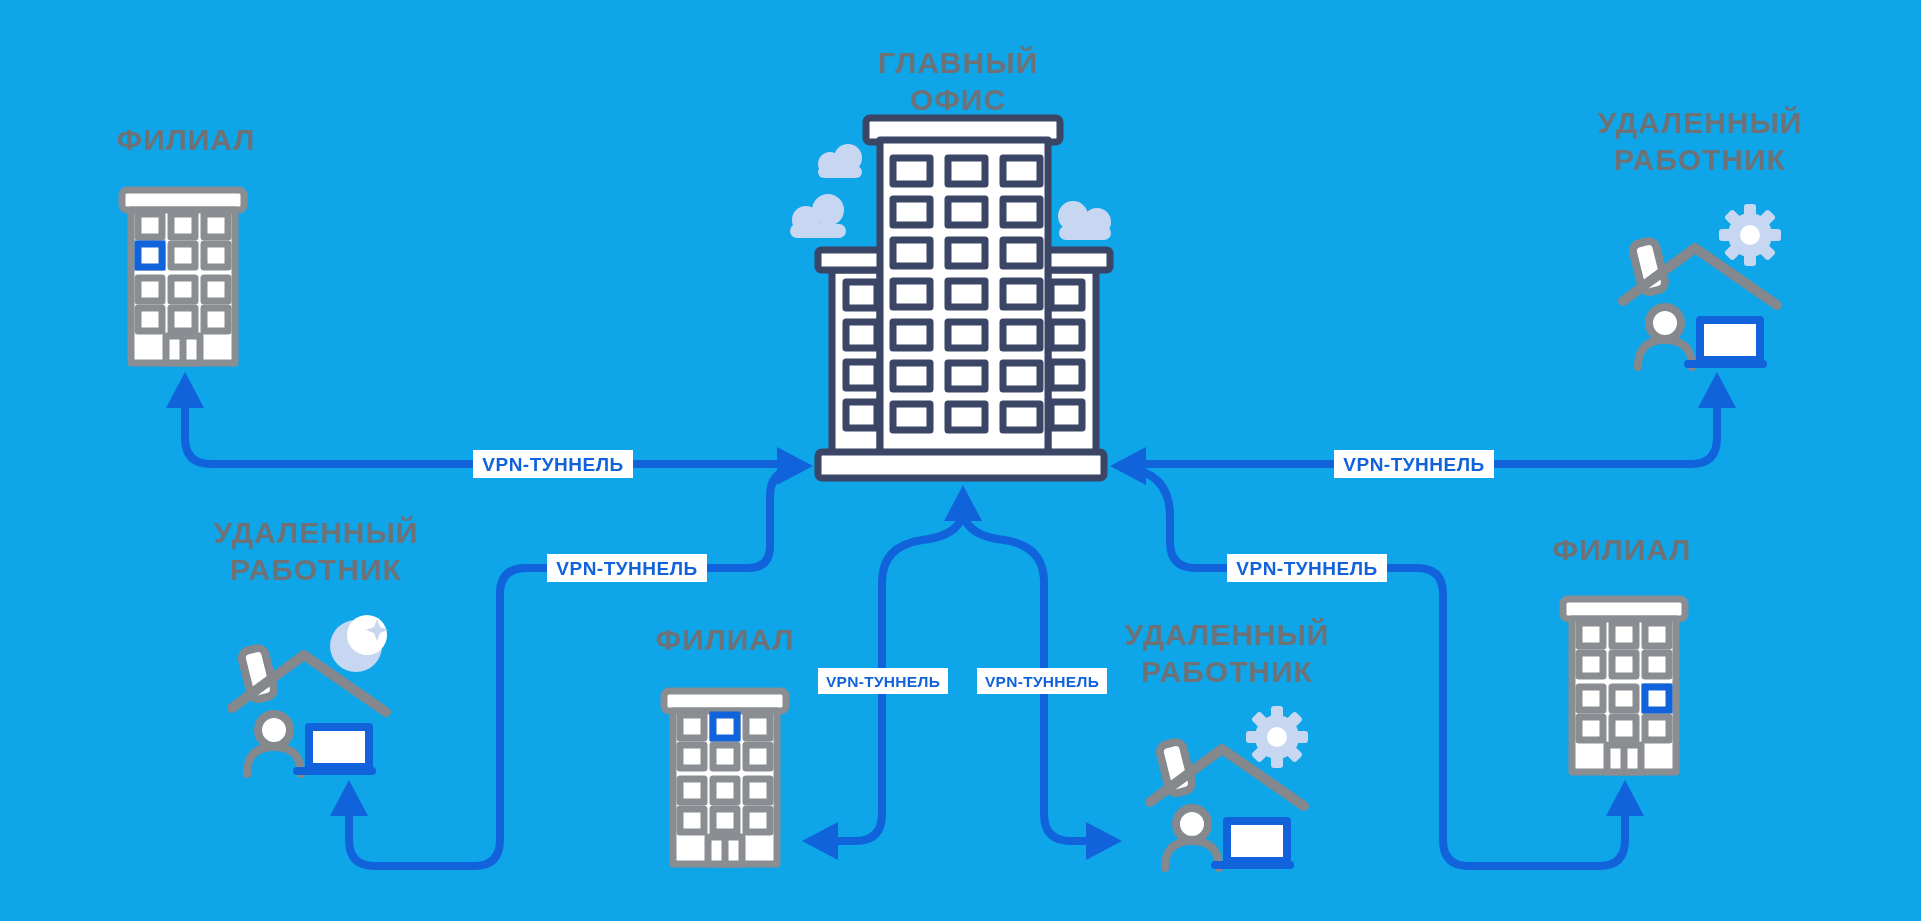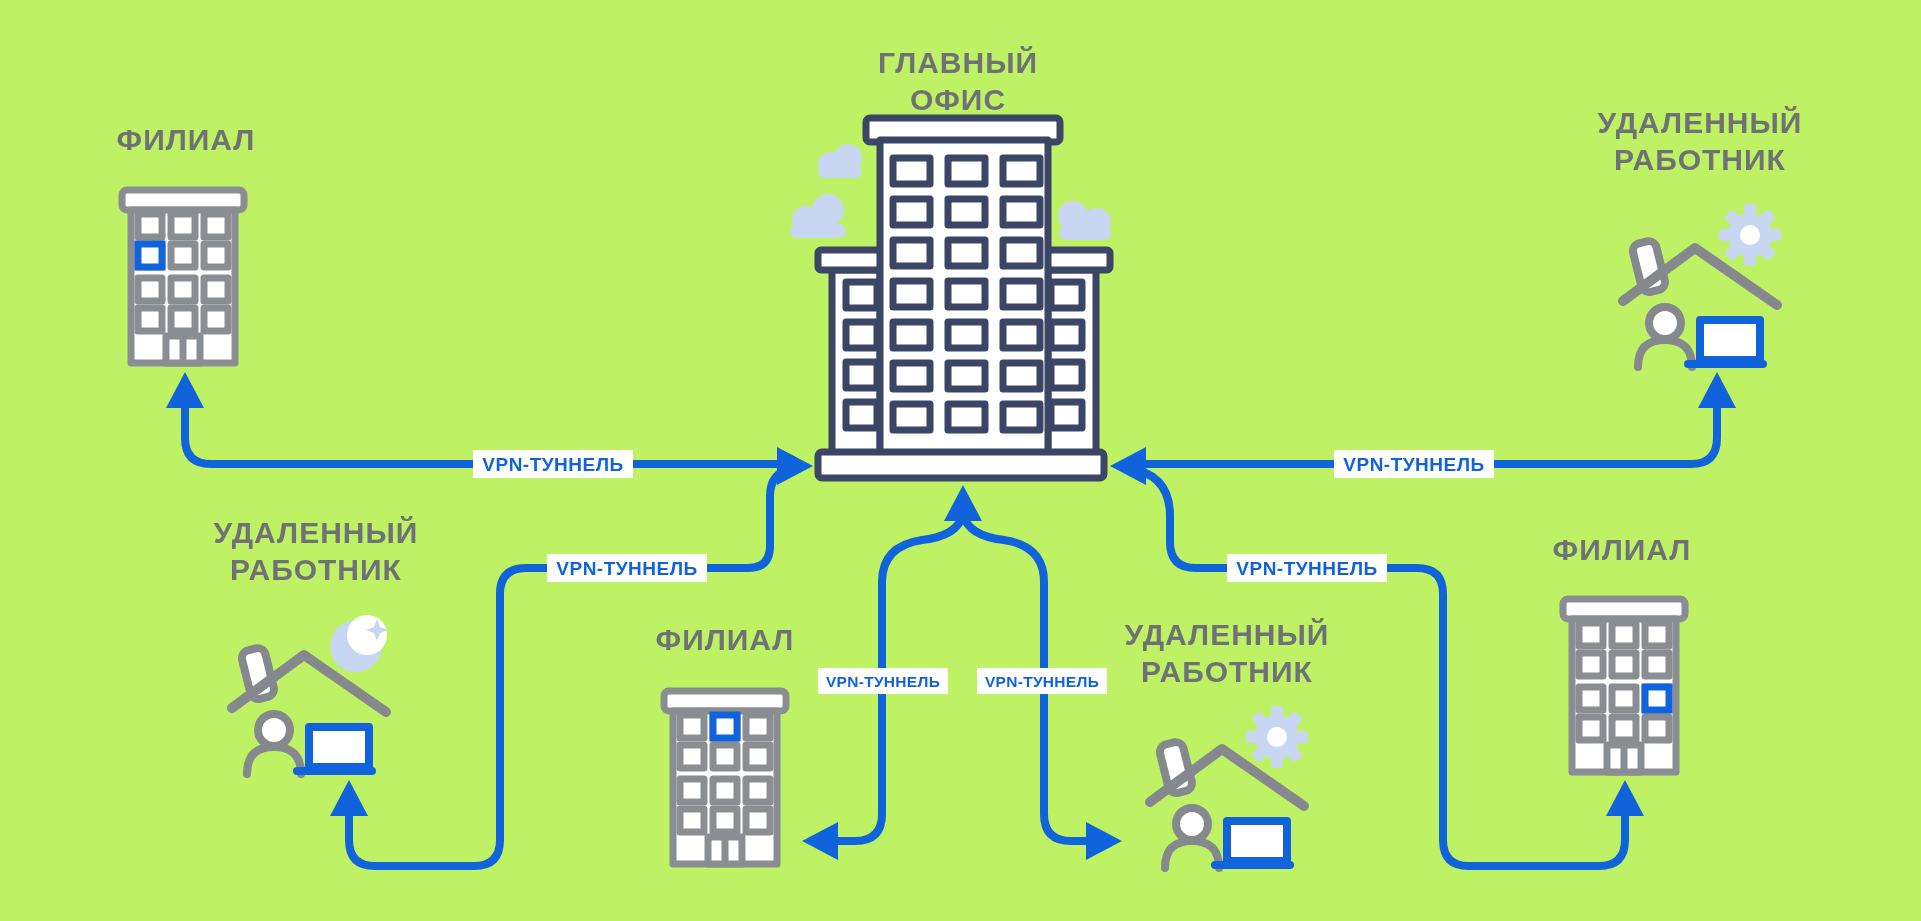--- a/index.html
+++ b/index.html
@@ -1,16 +1,16 @@
 <!DOCTYPE html>
 <html><head>
 <meta charset="utf-8">
 <style>
   html,body{margin:0;padding:0;background:#ffffff;}
-  .stage{width:1921px;height:921px;position:relative;background:#bef264;overflow:hidden;}
+  .stage{width:1921px;height:921px;position:relative;background:#0ea5e9;overflow:hidden;}
   svg{display:block;}
   .node-label{
     font-family:"Liberation Sans","DejaVu Sans",sans-serif;
     font-weight:bold;font-size:30px;fill:#6E7276;
     letter-spacing:1px;text-anchor:middle;
   }
   .vpn-label{
     font-family:"Liberation Sans","DejaVu Sans",sans-serif;
     font-weight:bold;font-size:19px;fill:#1163DC;
     letter-spacing:0.5px;text-anchor:middle;

